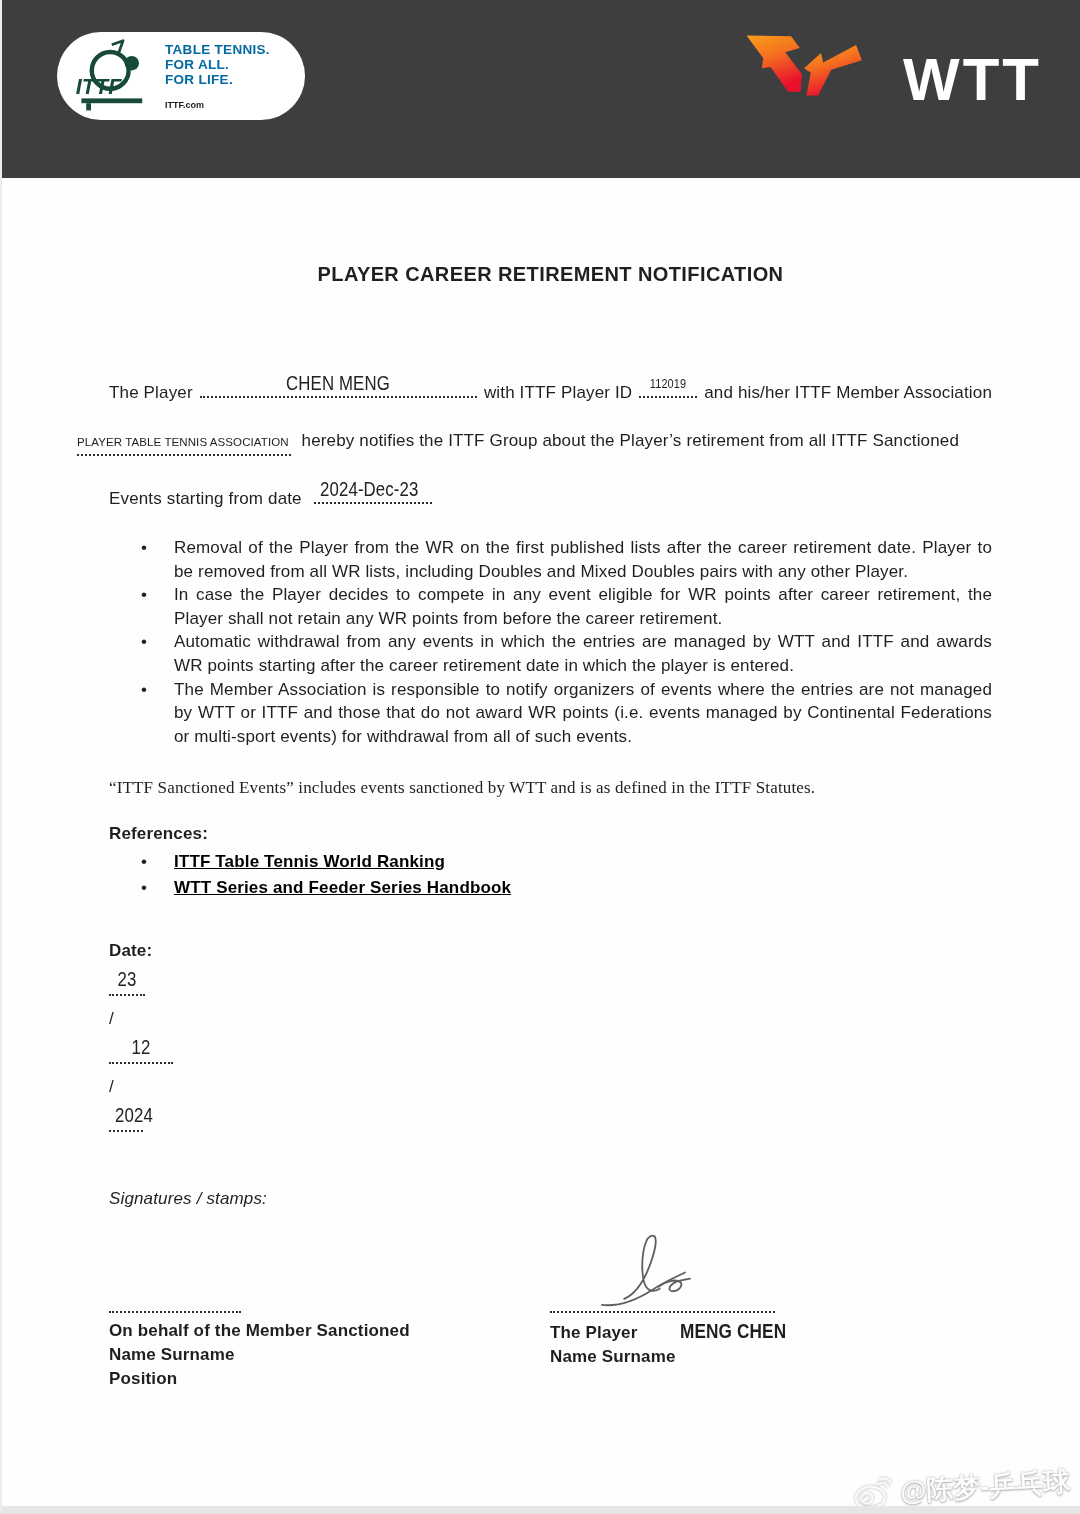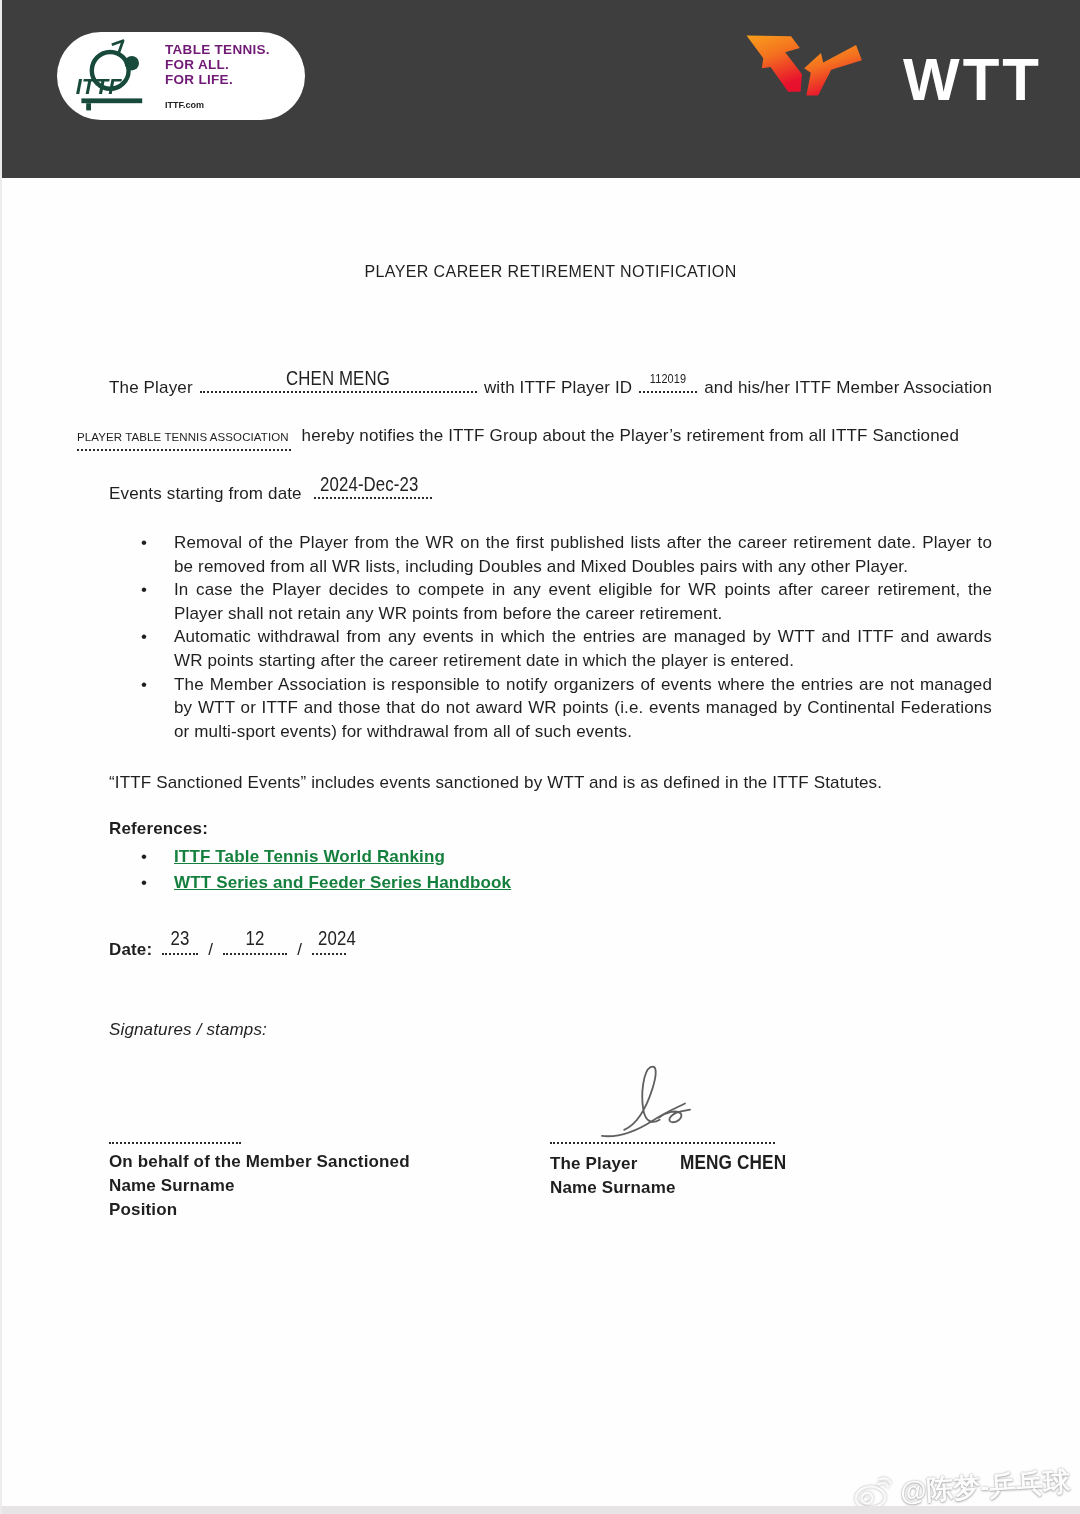--- a/index.html
+++ b/index.html
@@ -3,27 +3,27 @@
 <meta charset="utf-8">
 <style>
   html,body{margin:0;padding:0;background:#d9d9d9;}
   .page{position:relative;width:1080px;height:1514px;background:#fefefe;overflow:hidden;
         font-family:"Liberation Sans",sans-serif;color:#1f1f1f;border-left:2px solid #ececec;}
   
   .topbar{position:absolute;top:0;left:0;width:100%;height:178px;background:#3f3e3e;}
   .ittf-pill{position:absolute;left:55px;top:32px;width:248px;height:88px;background:#ffffff;
              border-radius:44px;display:flex;align-items:center;padding-left:18px;box-sizing:border-box;gap:10px;}
   .ittf-text{display:flex;flex-direction:column;}
-  .ittf-text .tag{font-size:13.5px;font-weight:bold;line-height:15px;letter-spacing:.3px;color:#701a75;}
+  .ittf-text .tag{font-size:13.5px;font-weight:bold;line-height:15px;letter-spacing:.3px;color:#0369a1;}
   .ittf-text .site{font-size:9px;font-weight:bold;margin-top:13px;color:#222;}
   .wtt-lockup{position:absolute;right:40px;top:26px;display:flex;align-items:flex-end;gap:12px;}
   .wtt-word{color:#fff;font-size:60px;font-weight:bold;letter-spacing:3px;line-height:1;}
   
   .content{position:relative;padding:178px 90px 0 107px;font-size:17px;letter-spacing:.15px;}
-  .title{margin:85px 0 0 0;text-align:center;font-size:16px;font-weight:normal;letter-spacing:.4px;}
+  .title{margin:85px 0 0 0;text-align:center;font-size:20px;font-weight:bold;letter-spacing:.4px;}
   .justify{text-align:justify;}
   .b{font-weight:bold;}
   .bi{font-weight:normal;font-style:italic;}
   
   .fill{position:relative;display:inline-block;height:20px;border-bottom:2.5px dotted #2b2b2b;vertical-align:baseline;}
   .fill .val{position:absolute;bottom:2px;left:50%;transform:translateX(-50%) scaleX(.84);
              white-space:nowrap;font-size:20px;color:#222;}
   .fill .val.small{font-size:13px;bottom:1px;}
   .fill .val.left{left:6px;transform:scaleX(.84);transform-origin:left bottom;}
   .grow{flex:1;}
@@ -31,26 +31,26 @@
   .p1{margin-top:90px;}
   .p1-line{line-height:22px;margin-bottom:26px;white-space:nowrap;}
   .p1-line.flexline{display:flex;align-items:baseline;gap:7px;}
   .hang{margin-left:-32px;white-space:normal;}
   .assoc{font-size:11.5px;letter-spacing:.1px;border-bottom:2px dotted #2b2b2b;padding:0 2px 1px 0;
          display:inline-block;transform-origin:left bottom;margin-right:6px;}
   .basis{margin:72px 0 0 0;line-height:25px;}
   .bullets{list-style:none;margin:26px 0 0 65px;padding:0;line-height:23.6px;}
   .bullets li{position:relative;}
   .bullets li::before{content:"\2022";position:absolute;left:-33px;}
-  .note{margin:27px 0 18px 0;line-height:25px;}
+  .note{margin:27px 0 18px 0;line-height:25px;font-family:Liberation Serif, serif;}
   .refs{margin-top:23px;}
   .refs-head{font-weight:bold;line-height:22px;}
   .links{margin-top:4px;line-height:25.5px;}
-  .links a{color:#15803d;font-weight:bold;text-decoration:underline;cursor:pointer;}
-  .dateline{margin-top:38px;display:flex;align-items:baseline;gap:10px;line-height:26px;}
+  .links a{color:#000000;font-weight:bold;text-decoration:underline;cursor:pointer;}
+  .dateline{margin-top:38px;display:flex;align-items:baseline;gap:10px;line-height:26px;flex-direction:column;}
   .sig-head{margin-top:56px;line-height:22px;}
   .sig-row{margin-top:20px;display:flex;align-items:flex-start;}
   .sig-col.left{width:441px;padding-top:81px;}
   .sig-col.right{flex:1;}
   .dotline{border-bottom:2.5px dotted #2b2b2b;height:0;margin-bottom:6px;}
   .w132{width:132px;}.w225{width:225px;}
   .lbl{font-weight:bold;line-height:24px;}
   .sigsvg{display:block;margin-left:42px;height:81px;}
   .cond-big{display:inline-block;transform:scaleX(.86);transform-origin:left bottom;
             font-size:20px;font-weight:bold;margin-left:42px;white-space:nowrap;}

